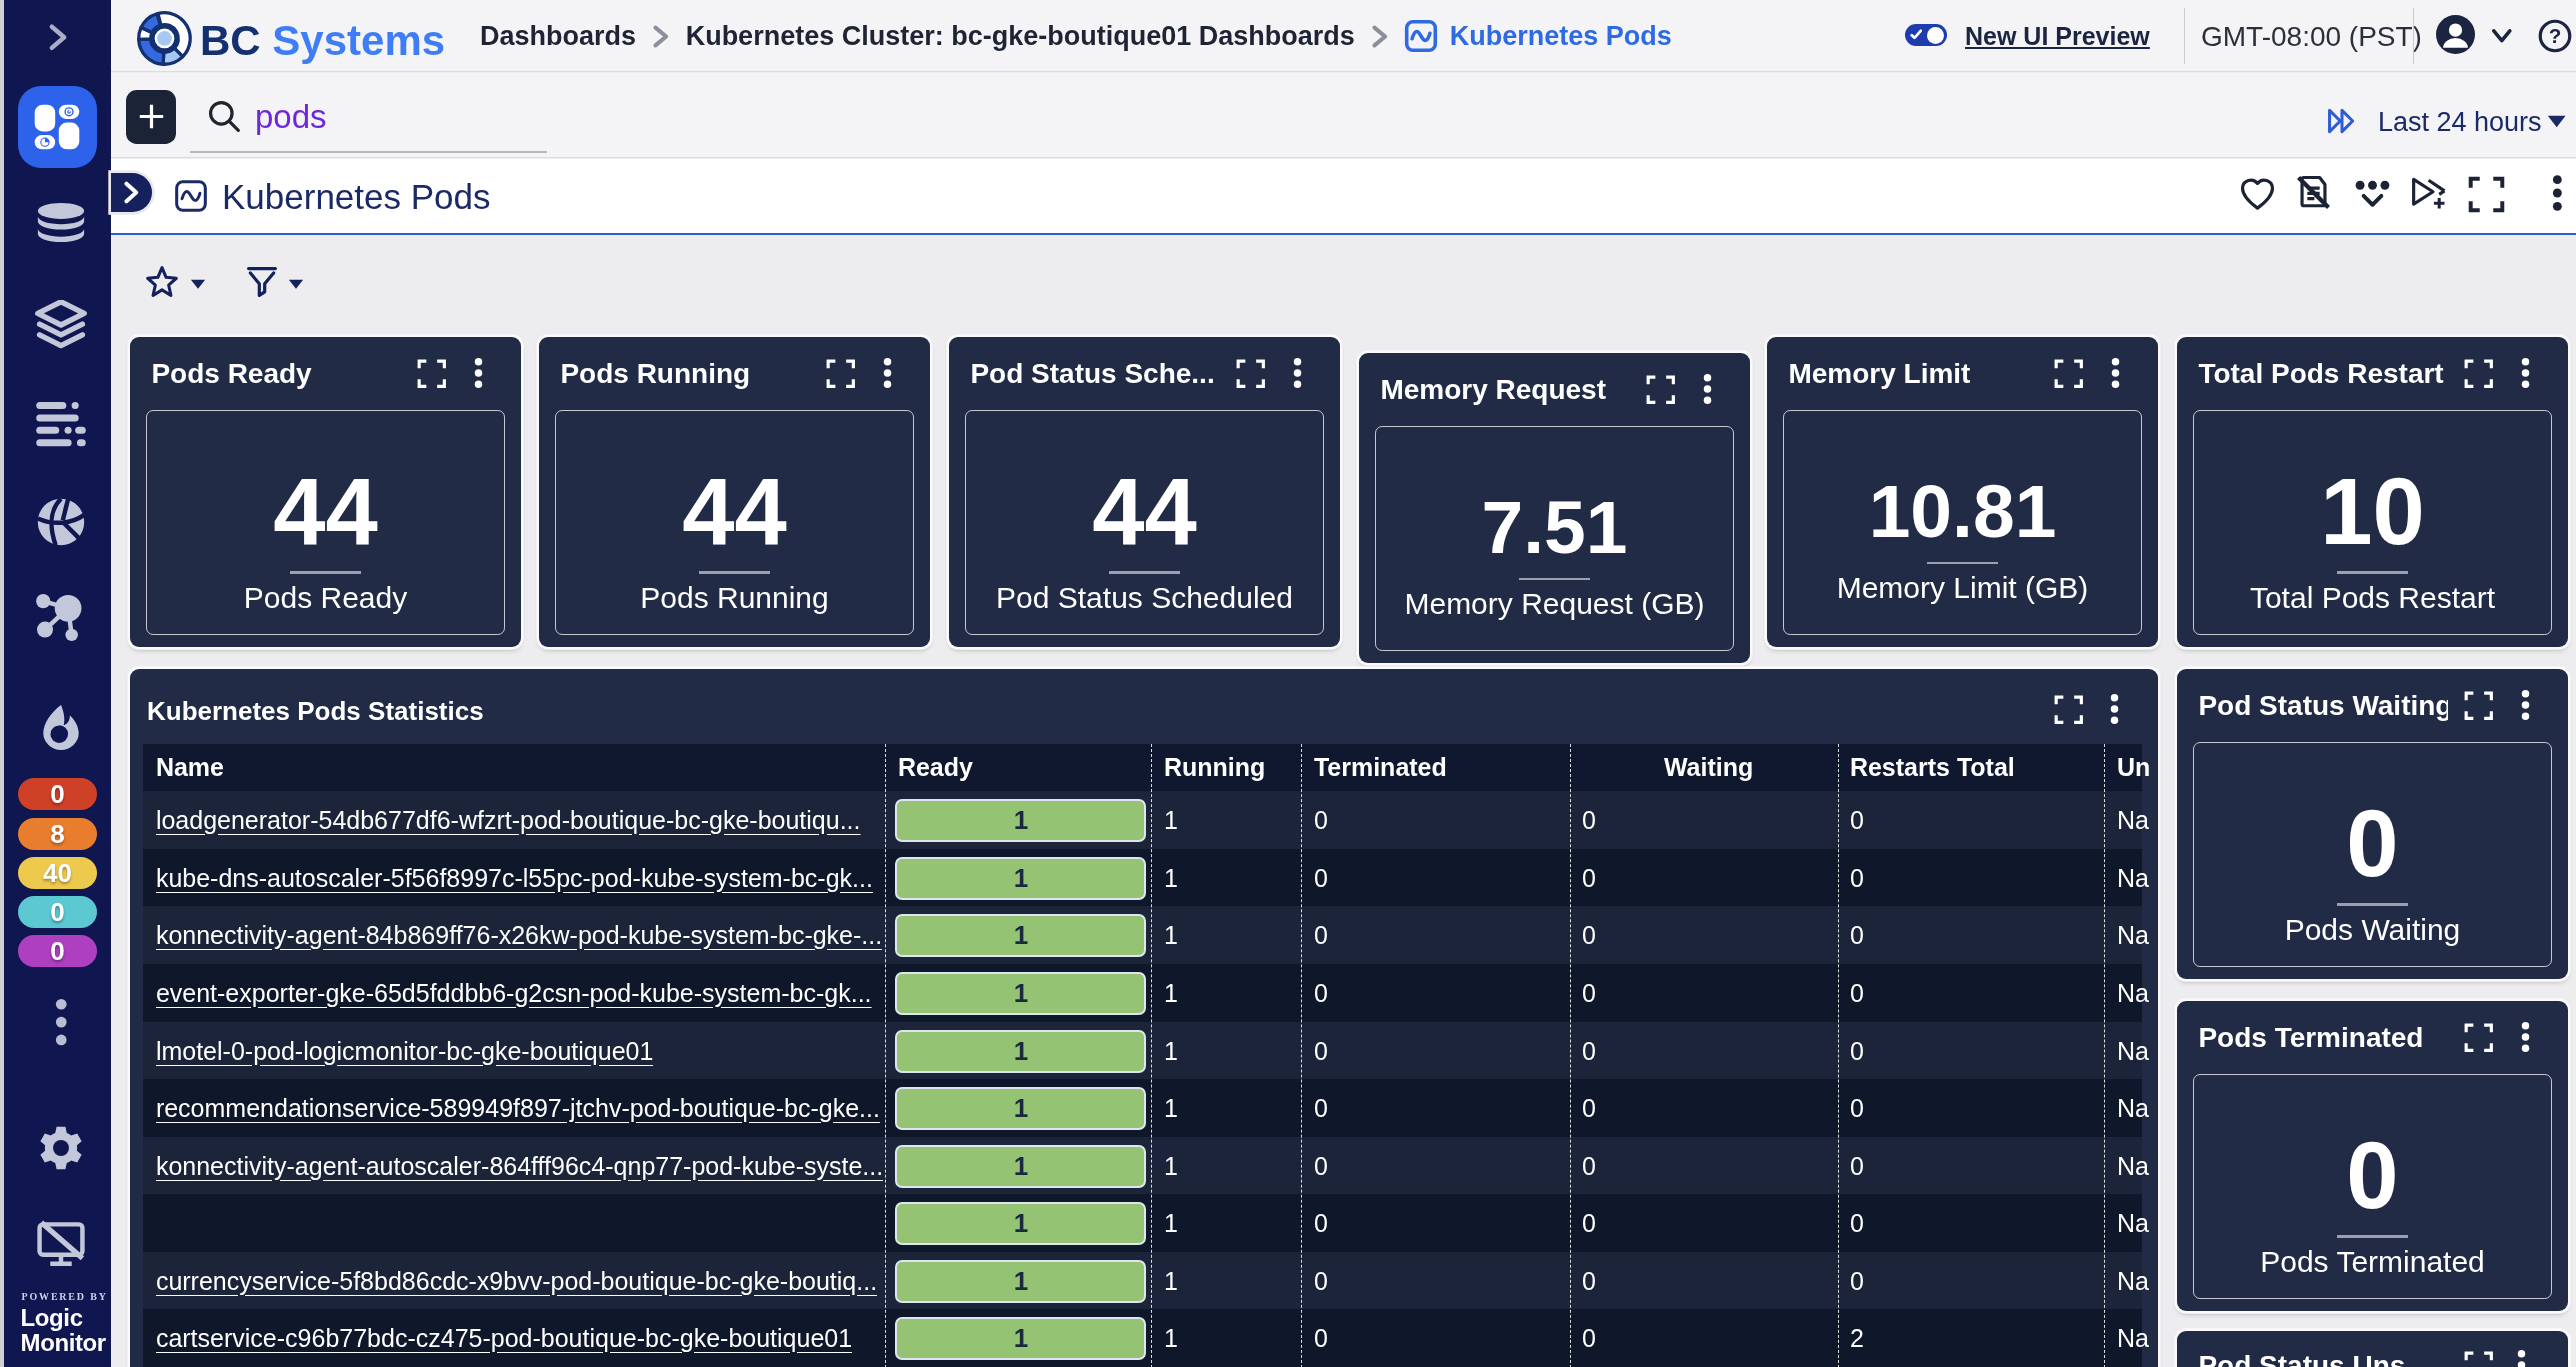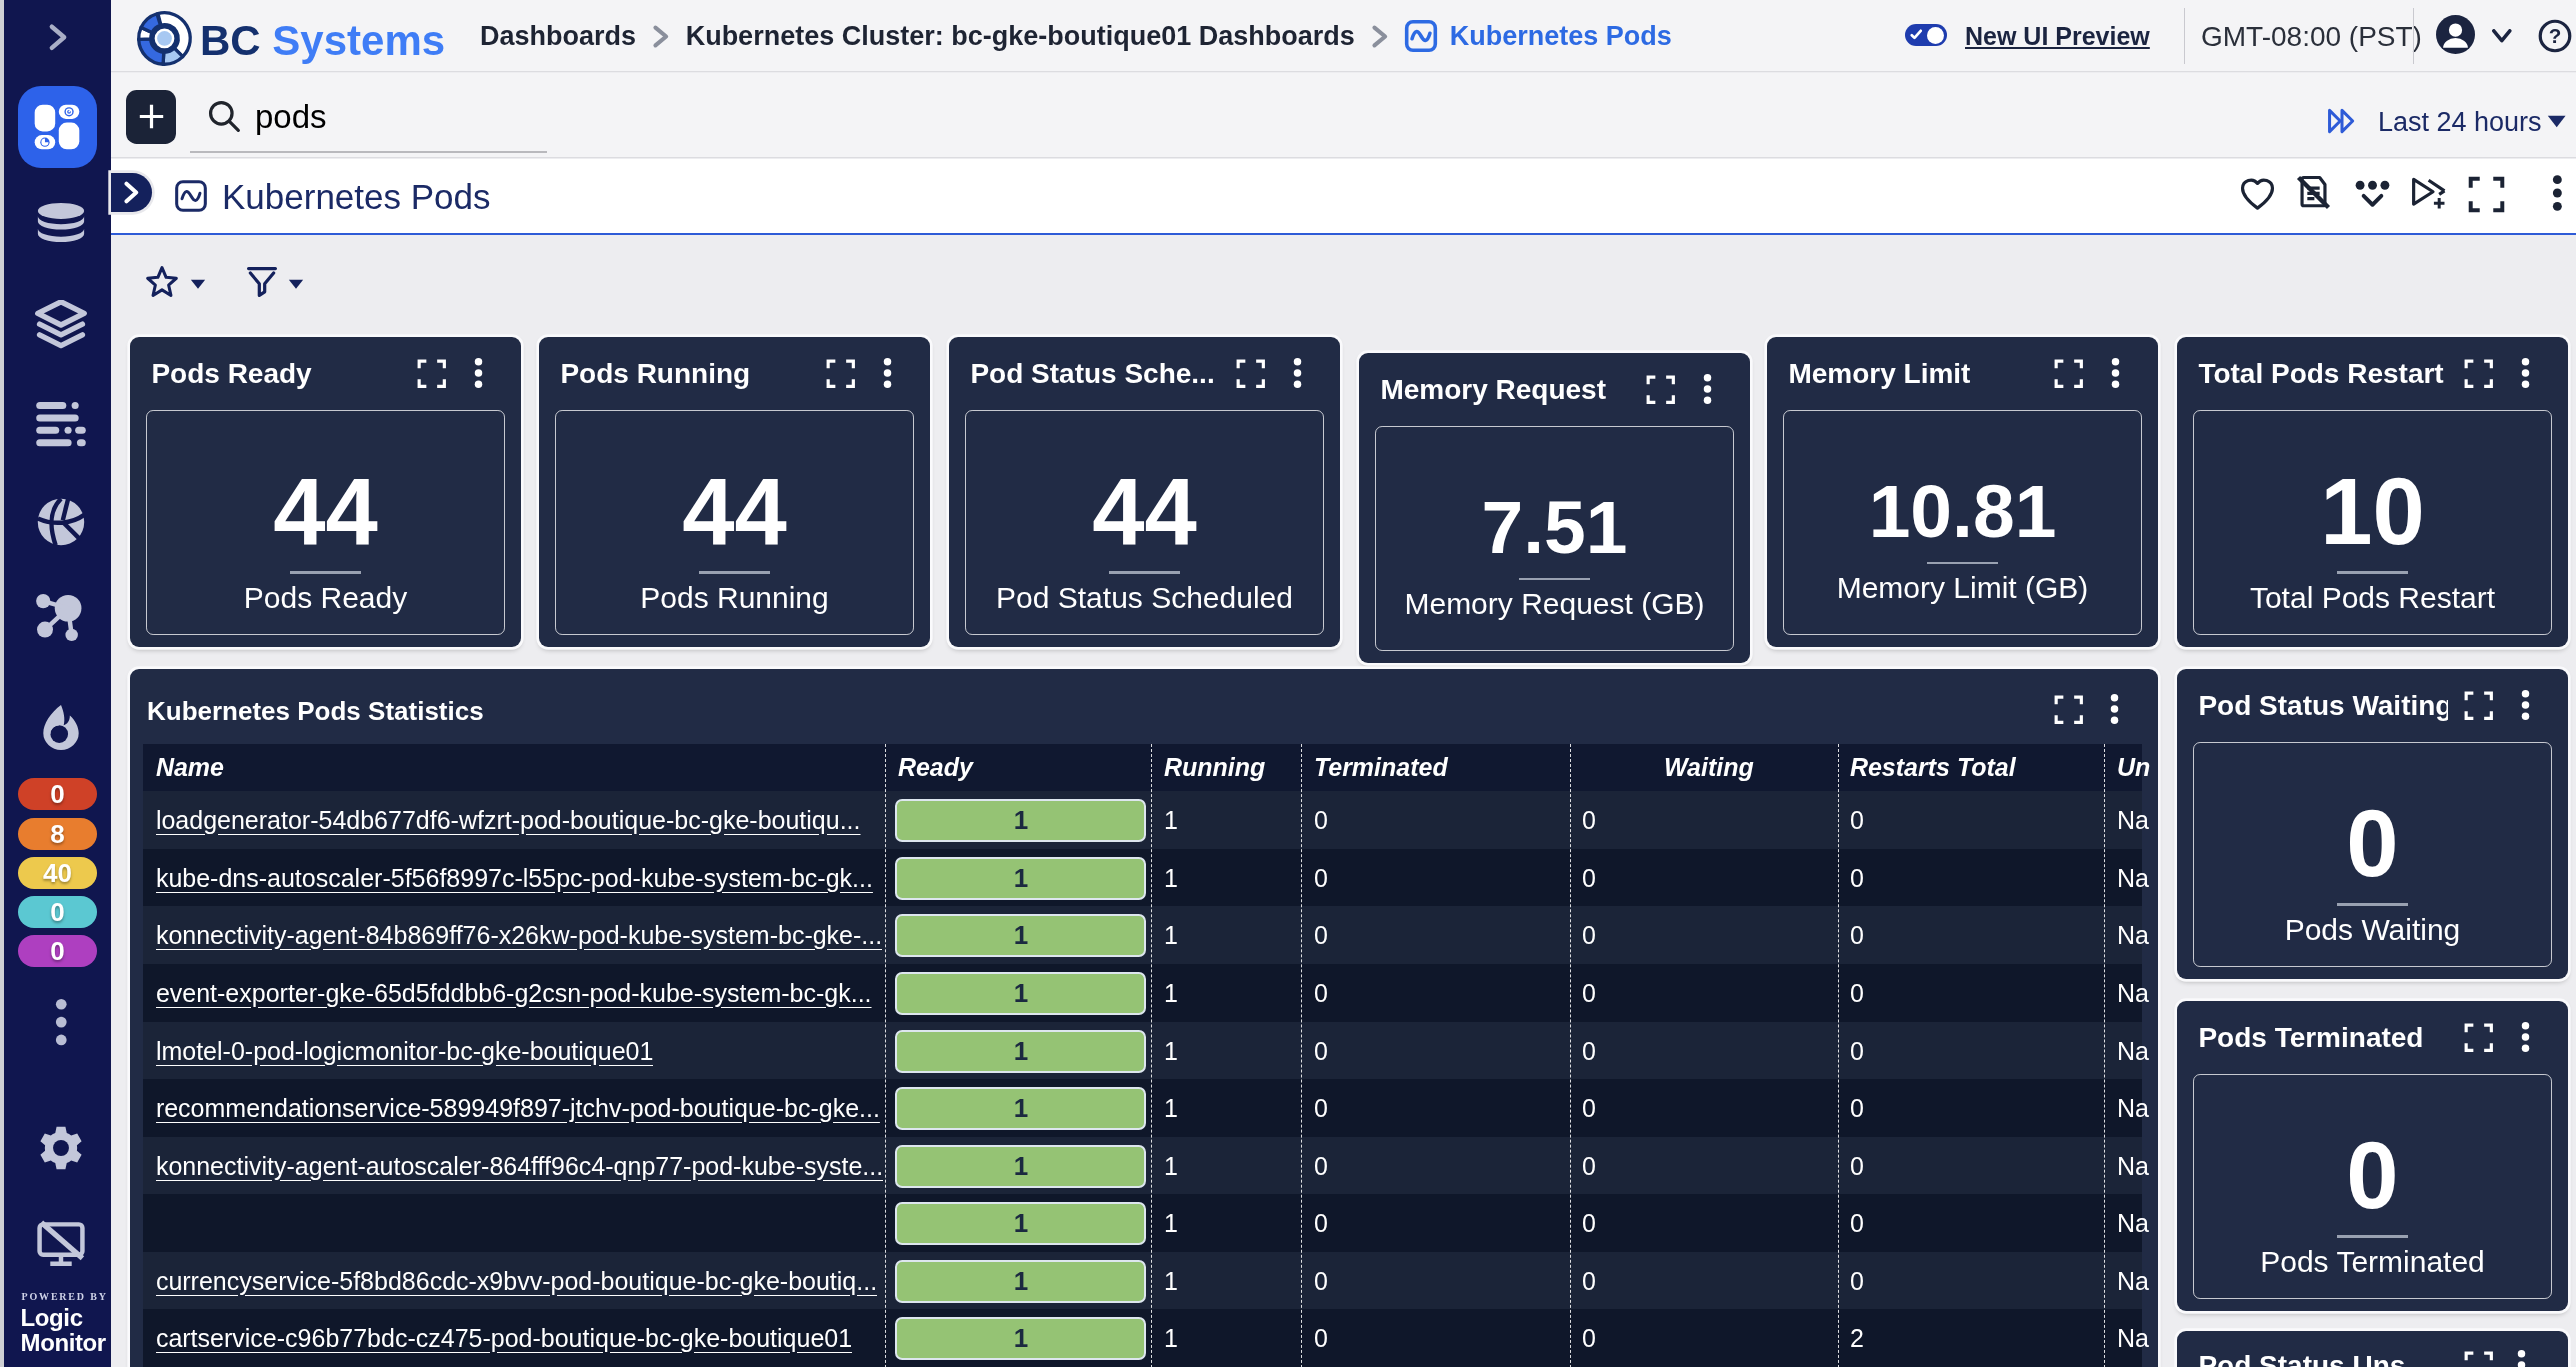--- a/index.html
+++ b/index.html
@@ -32,21 +32,21 @@
   .wico { position:absolute; top:22px; }
   .panel { position:absolute; left:16px; right:16px; top:73px; bottom:11.6px; border:1.8px solid rgba(255,255,255,.75); border-radius:7.1px; display:flex; flex-direction:column; align-items:center; justify-content:center; padding-top:34px; }
   .bignum { color:#fff; font-weight:bold; font-size:94px; line-height:1.0; margin-bottom:3.6px; }
   .bignum.sm { font-size:75px; }
   .divider { width:71px; height:2.7px; background:#99a1b1; margin:9px 0 7.1px 0; }
   .plabel { color:#fff; font-size:30px; }
 
   
   .twidget { position:absolute; left:130px; top:669px; width:2028px; height:714px; background:#212b45; border-radius:9px; box-shadow:0 0 0 2.7px #fafafc, 0 2.7px 5.4px rgba(0,0,0,.25); overflow:hidden; }
   .thead { position:absolute; left:13.4px; top:75px; width:1999px; height:47px; background:#101830; }
-  .thc { position:absolute; top:0; height:47px; display:flex; align-items:center; font-weight:bold; color:#fff; font-size:25px; padding-left:12.5px;font-style:italic; }
+  .thc { position:absolute; top:0; height:47px; display:flex; align-items:center; font-weight:bold; color:#fff; font-size:25px; padding-left:12.5px; }
   .trow-t { position:absolute; left:13.4px; width:1999px; height:58px; }
   .odd { background:#1b2438; }
   .even { background:#0f172a; }
   .tc { position:absolute; top:0; height:58px; display:flex; align-items:center; color:#fff; font-size:25px; padding-left:12.5px; }
   .name { width:742px; text-decoration:underline; text-underline-offset:5.4px; }
   .name span { white-space:nowrap; overflow:hidden; text-overflow:ellipsis; }
   .gpill { position:absolute; box-sizing:border-box; left:752px; top:8px; width:251px; height:43px; background:#95c374; border:2.7px solid #dde6ee; border-radius:7.1px; color:#1b2940; font-weight:bold; font-size:26px; display:flex; align-items:center; justify-content:center; }
   .dash { position:absolute; top:75px; bottom:0; width:0; border-left:1.8px dashed rgba(255,255,255,.85); }
 </style>
 </head>
@@ -211,21 +211,21 @@
 <div class="srow">
   <div class="abs" style="left:15px;top:17px;width:50px;height:54px;border-radius:10.7px;background:#1b2337;">
     <svg class="abs" style="left:11.6px;top:13.4px" width="27" height="27" viewBox="0 0 30 30">
         <path d="M15 2 V28 M2 15 H28" stroke="#fff" stroke-width="3.6"></path>
       </svg>
   </div>
   <svg class="abs" style="left:96px;top:26px" width="34" height="34" viewBox="0 0 38 38">
     <circle cx="16" cy="16" r="12" fill="none" stroke="#20242c" stroke-width="3.6"></circle>
     <path d="M25 25 L35 35" stroke="#20242c" stroke-width="3.6" stroke-linecap="round"></path>
   </svg>
-  <div class="abs" style="left:144px;top:25px;font-size:33px;color:#000000;">pods</div>
+  <div class="abs" style="left:144px;top:25px;font-size:33px;color:#6d28d9;">pods</div>
   <div class="abs" style="left:79px;top:78px;width:357px;height:1.8px;background:#b9b9bd;"></div>
   <svg class="abs" style="left:2215px;top:32px" width="32" height="32" viewBox="0 0 36 36">
     <g fill="none" stroke="#2e5bd7" stroke-width="3.4" stroke-linejoin="round">
       <path d="M4 6 L16 18 L4 30 Z"></path>
       <path d="M18 6 L30 18 L18 30 Z"></path>
     </g>
   </svg>
   <div class="abs" style="left:2267px;top:34px;font-size:27px;color:#1b2a66;">Last 24 hours</div>
   <svg class="abs" style="left:2435px;top:41px" width="21.4" height="16" viewBox="0 0 24 18">
       <path d="M2 2 L12 15 L22 2 Z" fill="#1b2a66"></path>

